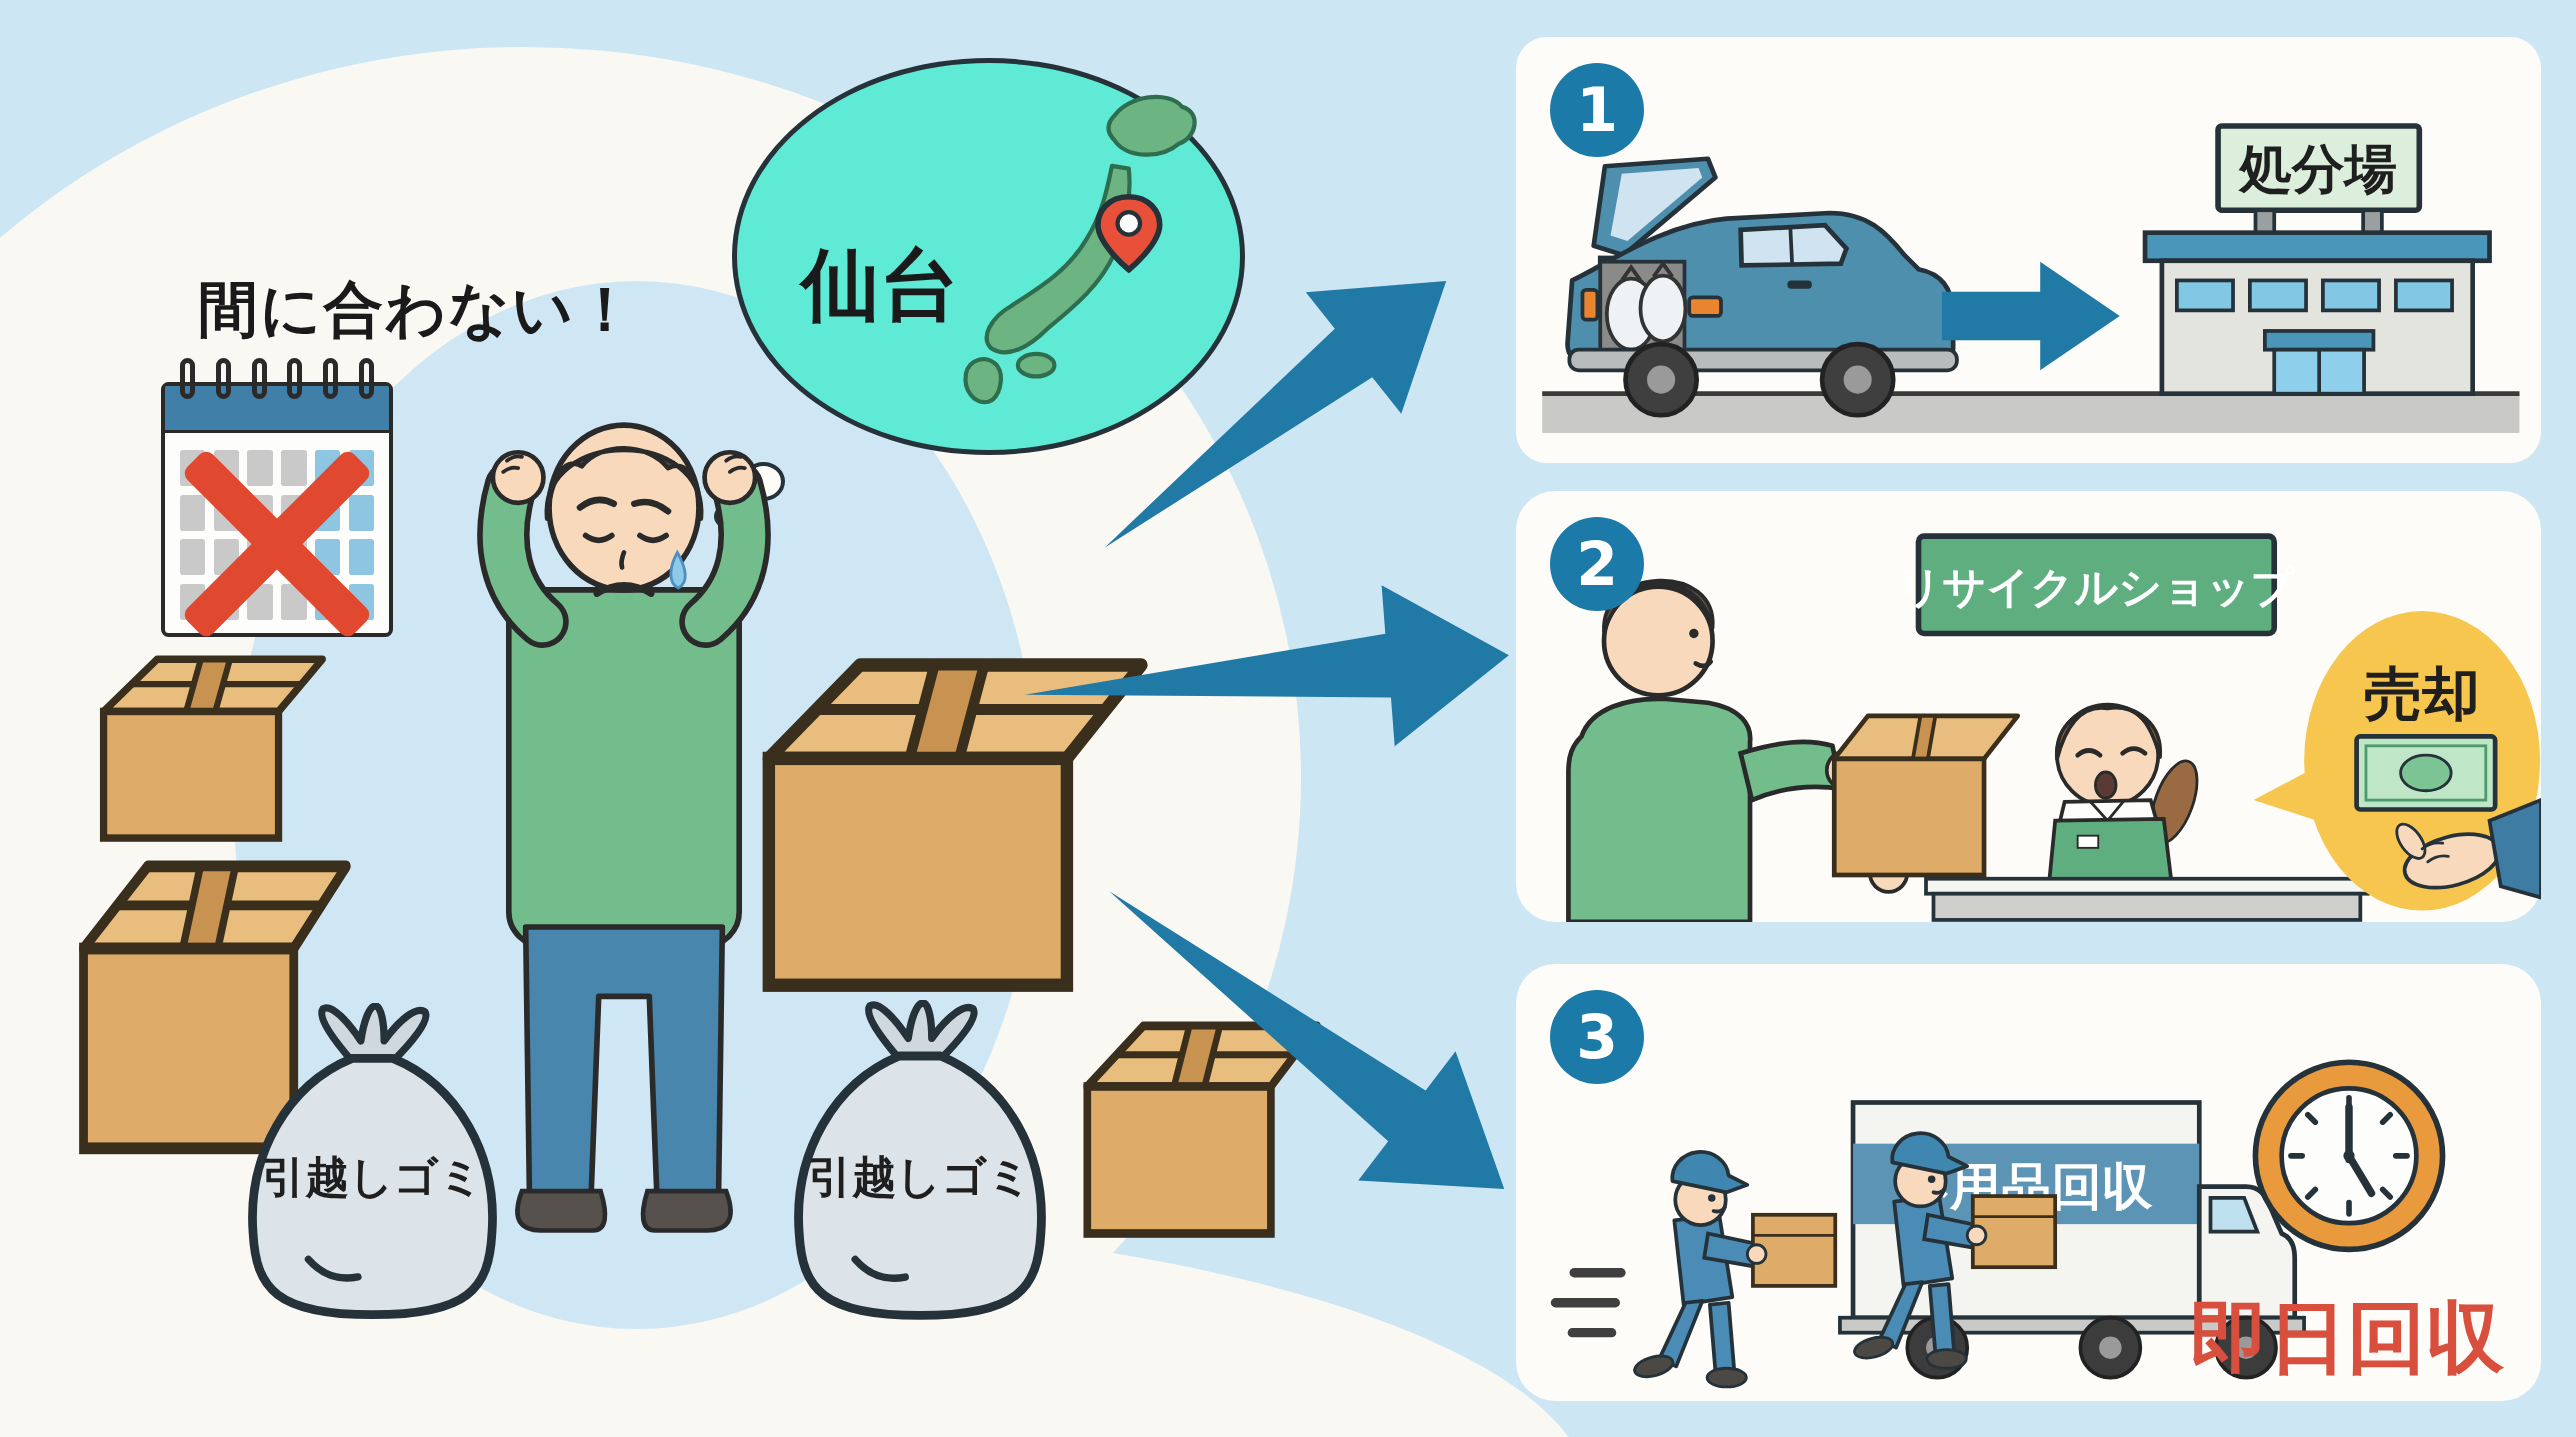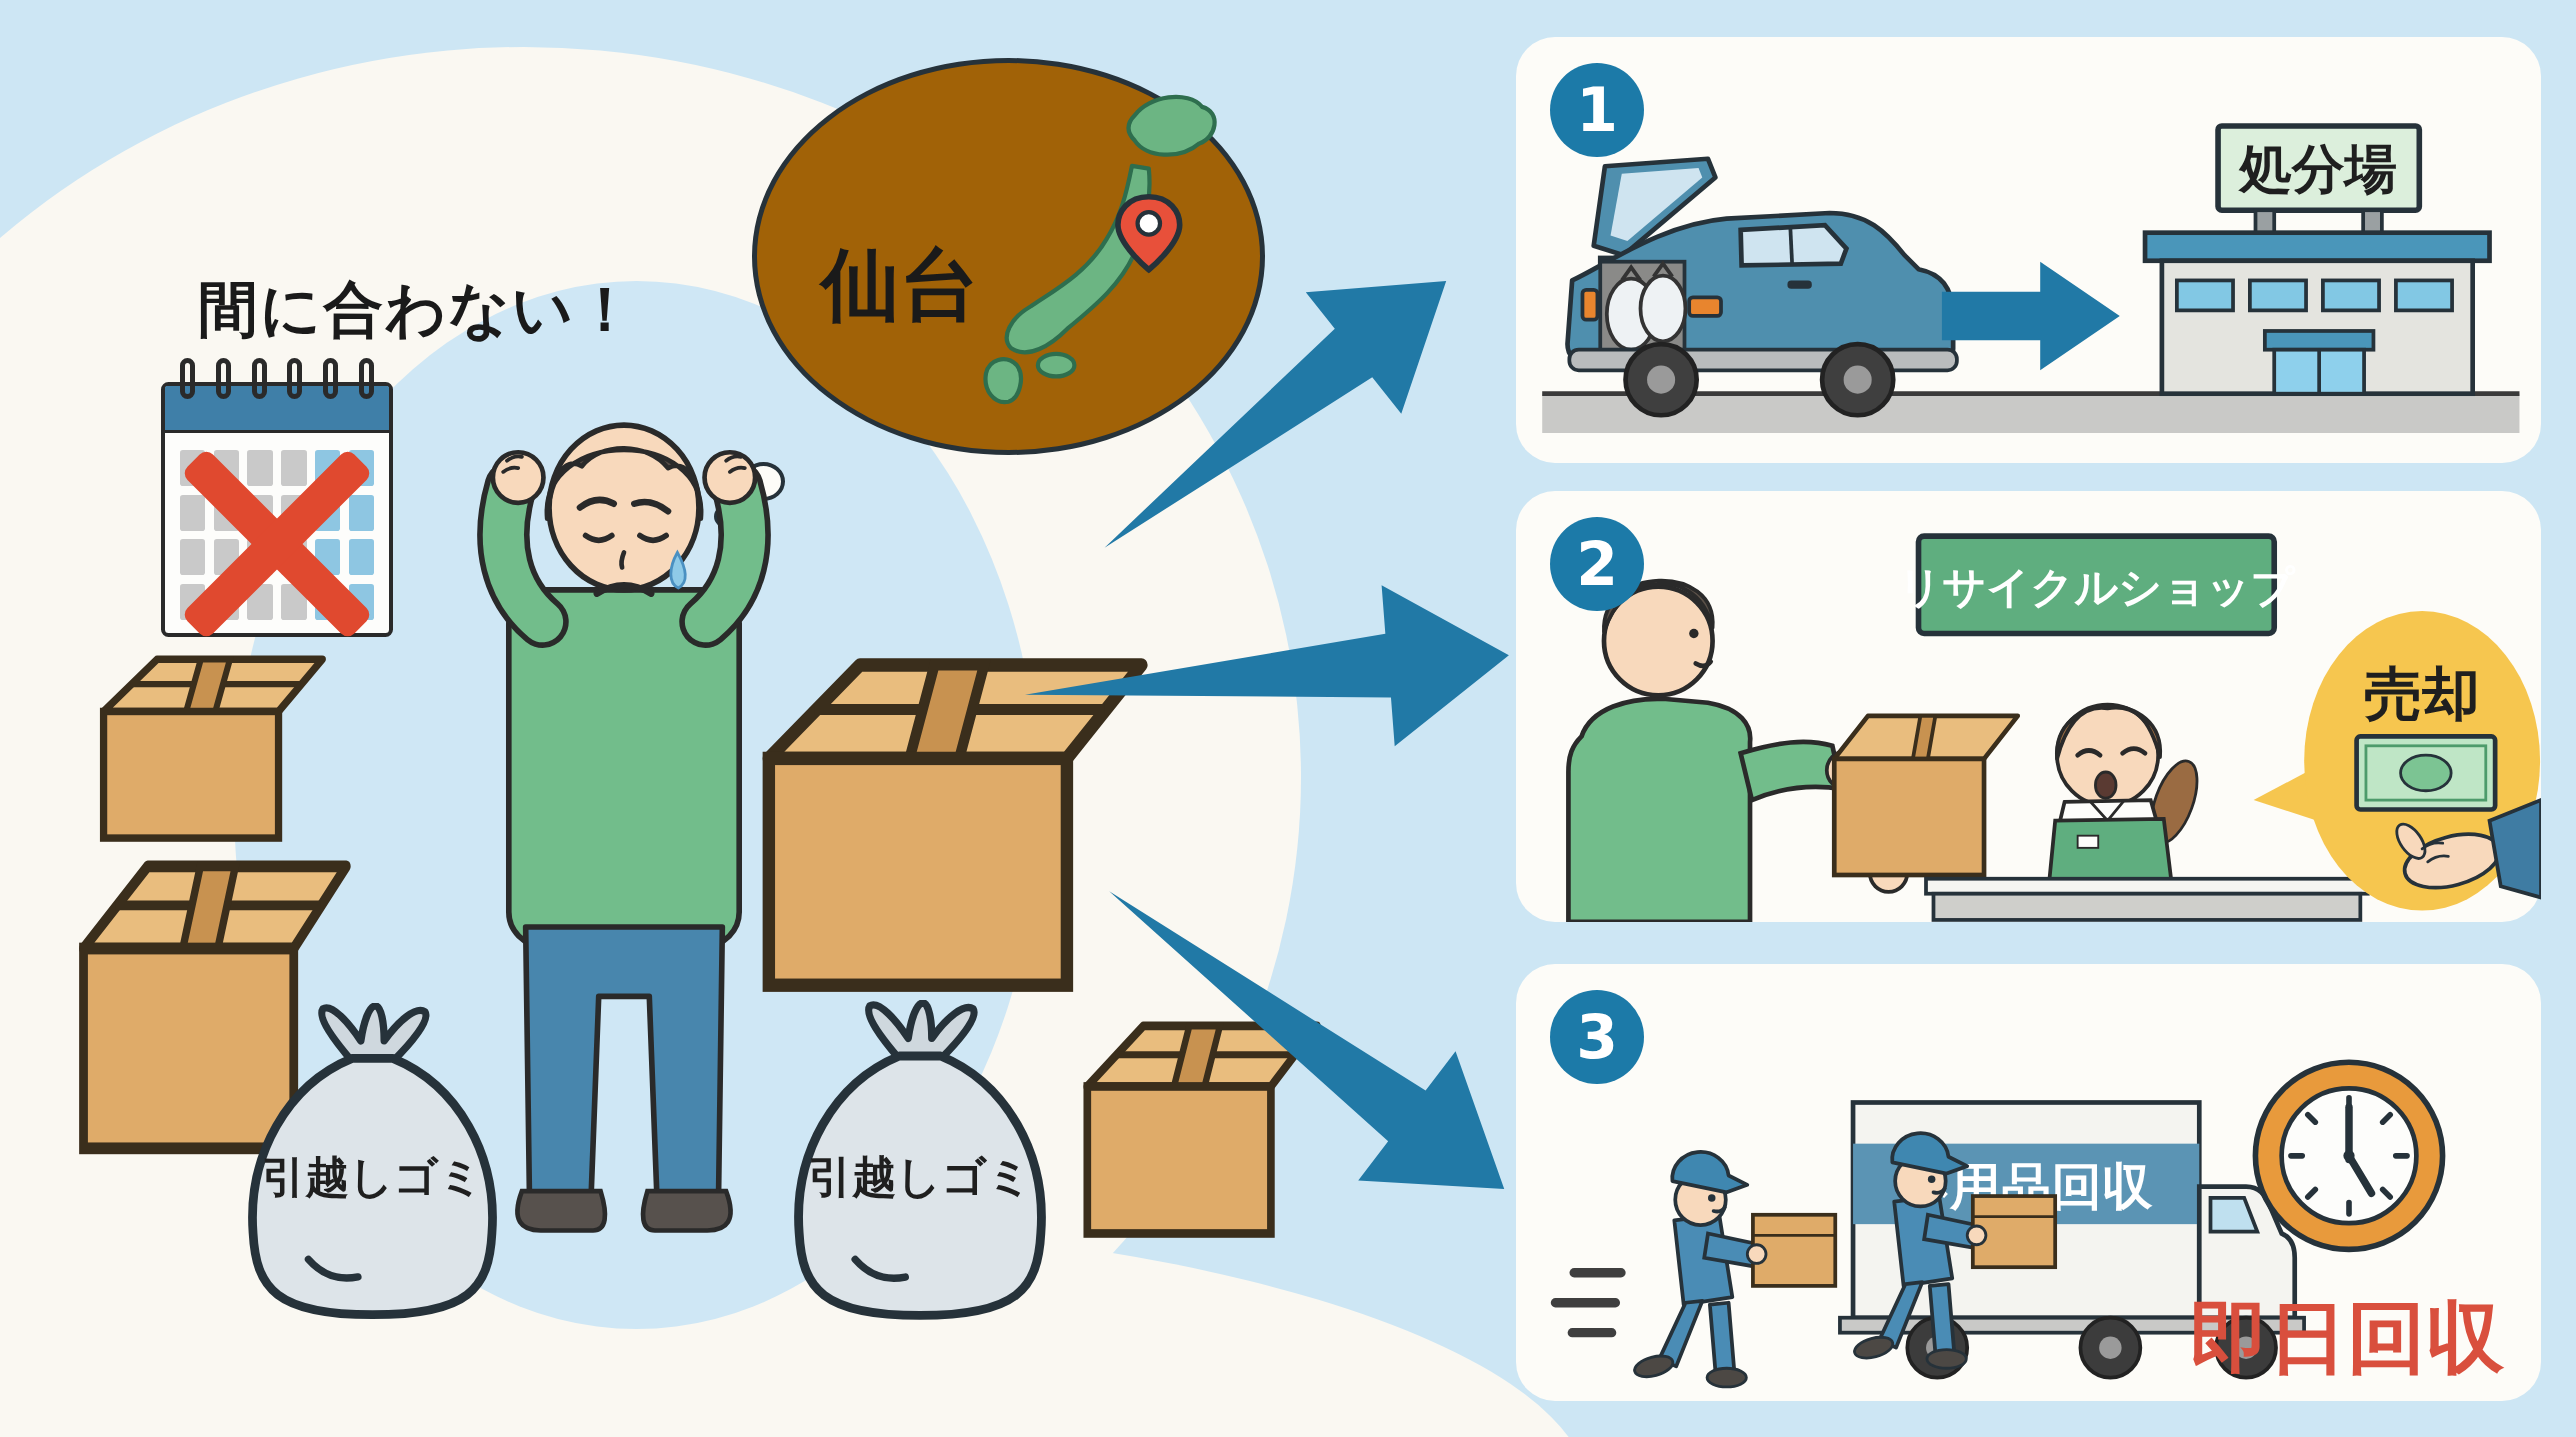--- a/index.html
+++ b/index.html
@@ -29,38 +29,38 @@
     position:absolute;left:0;top:51px;right:0;bottom:0;padding:13px 15px;
     display:grid;grid-template-columns:repeat(6,1fr);grid-template-rows:repeat(4,1fr);gap:8.4px;
   }
   .cal-grid i{display:block;background:#c9c9c9;border-radius:2.8px;}
   .cal-grid i:nth-child(6n+5),.cal-grid i:nth-child(6n+6){background:#8ec6e2;}
   .x-bar{position:absolute;width:236px;height:36px;background:#e0492f;border-radius:9.4px;left:-5.6px;top:140px;}
   .x-bar.a{transform:rotate(45deg);}
   .x-bar.b{transform:rotate(-45deg);}
   
   .bubble{
-    position:absolute;left:752px;top:58px;width:513px;height:397px;border-radius:50%;
-    background:#a16207;border:5.6px solid #26323a;
+    position:absolute;left:732px;top:58px;width:513px;height:397px;border-radius:50%;
+    background:#5eead4;border:5.6px solid #26323a;
   }
   .bubble-city{position:absolute;left:64px;top:170px;font-size:79px;font-weight:800;color:#1a1a1a;}
   .bubble-map{position:absolute;left:212px;top:13px;}
   .bubble-dot{position:absolute;background:#fdfcf8;border:4.7px solid #26323a;border-radius:50%;}
   .dot1{left:742px;top:462px;width:43px;height:39px;}
   .dot2{left:714px;top:505px;width:25px;height:23.4px;}
   
   .man-svg{position:absolute;left:432px;top:367px;}
   .box{position:absolute;}
   .bag{position:absolute;}
   .arrows-layer{position:absolute;left:0;top:0;}
   
   .panel{
     position:absolute;left:1516px;width:1025px;background:#fdfcf8;border-radius:39px;
   }
-  .panel-1{top:37px;height:426px;}
+  .panel-1{top:37px;height:426px;border-radius:31px;}
   .panel-2{top:491px;height:431px;}
   .panel-3{top:964px;height:437px;}
   .panel-illu{position:absolute;left:0;top:0;z-index:1;}
   .panel-header{position:absolute;left:34px;top:26px;z-index:2;display:flex;align-items:center;}
   .num-badge{
     width:94px;height:94px;border-radius:50%;background:#1c7aa8;color:#fff;
     display:flex;align-items:center;justify-content:center;font-size:60px;font-weight:800;
     flex:0 0 auto;
   }
   .panel-title{

